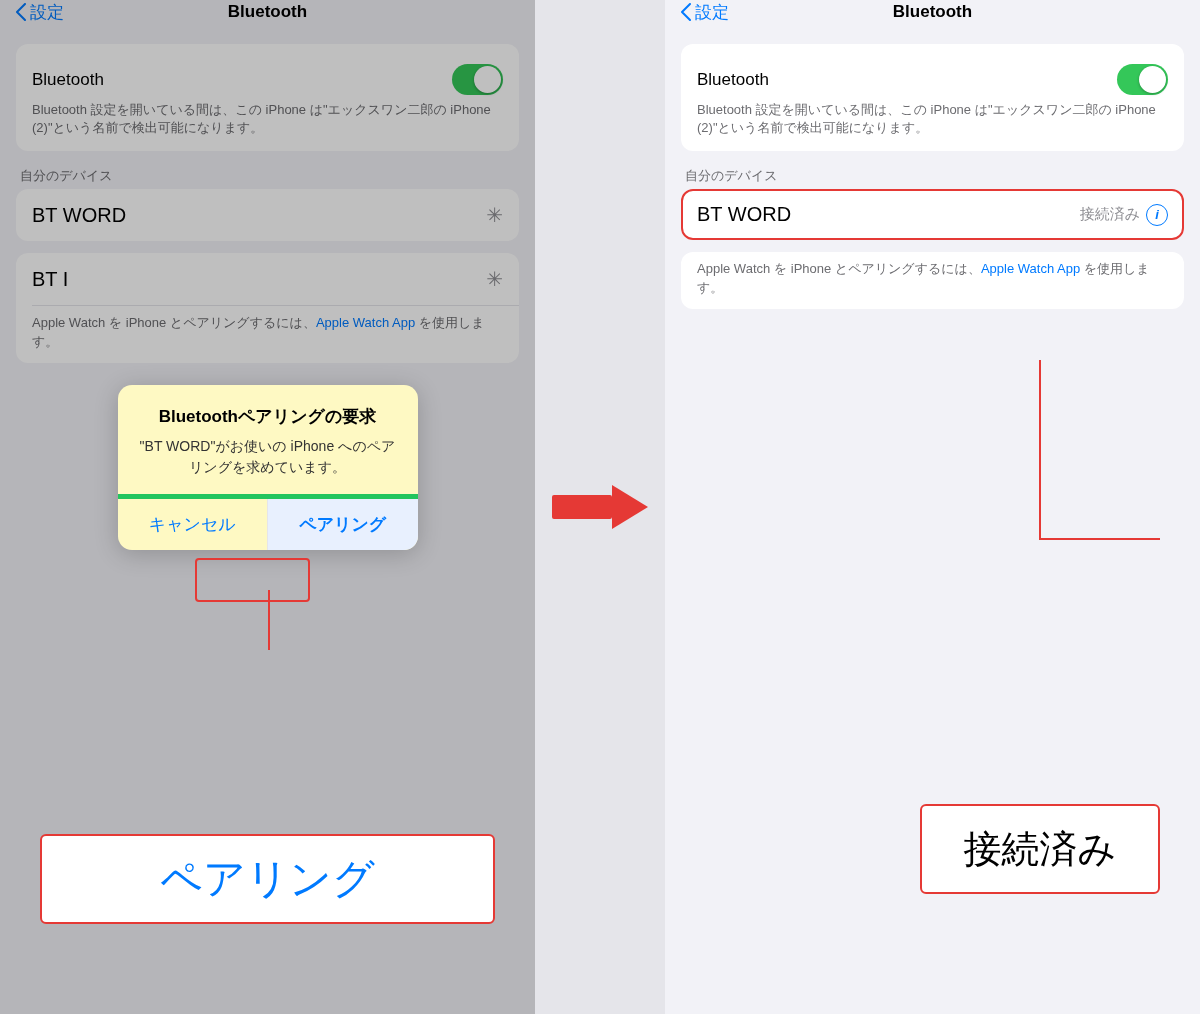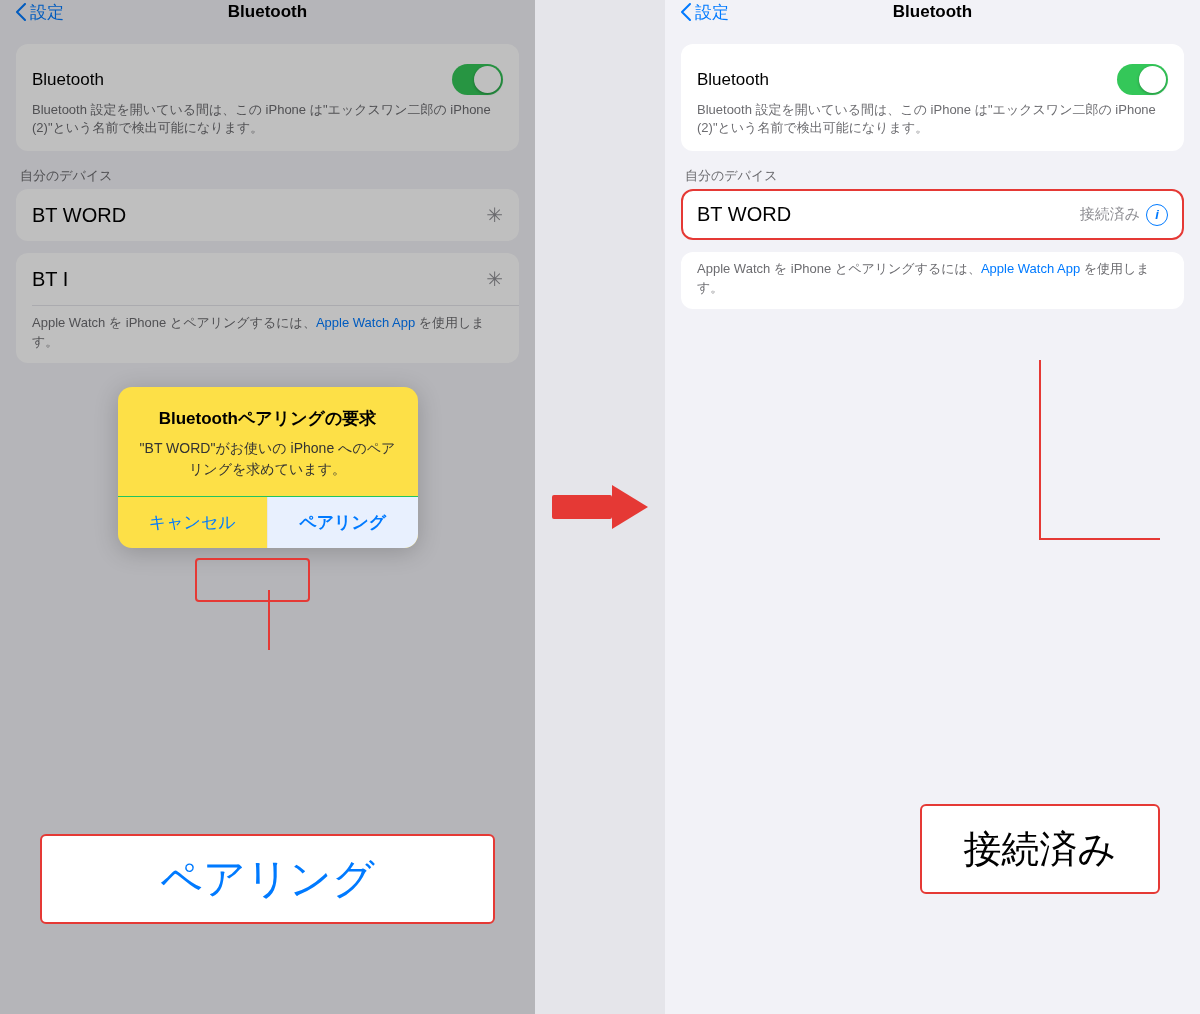--- a/index.html
+++ b/index.html
@@ -170,21 +170,21 @@
     .dialog-overlay {
       position: absolute;
       top: 0; left: 0; right: 0; bottom: 0;
       background: rgba(0,0,0,0.25);
       display: flex;
       align-items: center;
       justify-content: center;
       padding-bottom: 80px;
     }
     .dialog {
-      background: #fde047;
+      background: #fef9c3;
       border-radius: 14px;
       width: 300px;
       overflow: hidden;
       box-shadow: 0 4px 24px rgba(0,0,0,0.2);
     }
     .dialog-body {
       padding: 20px 20px 16px;
       text-align: center;
     }
     .dialog-title {
@@ -193,21 +193,21 @@
       color: #000;
       margin-bottom: 8px;
     }
     .dialog-message {
       font-size: 14px;
       color: #333;
       line-height: 1.5;
     }
     .dialog-actions {
       display: flex;
-      border-top: 1px solid #22c55e;
+      border-top: 5px solid #22c55e;
     }
     .dialog-btn {
       flex: 1;
       padding: 14px;
       font-size: 17px;
       text-align: center;
       cursor: pointer;
       background: none;
       border: none;
     }

